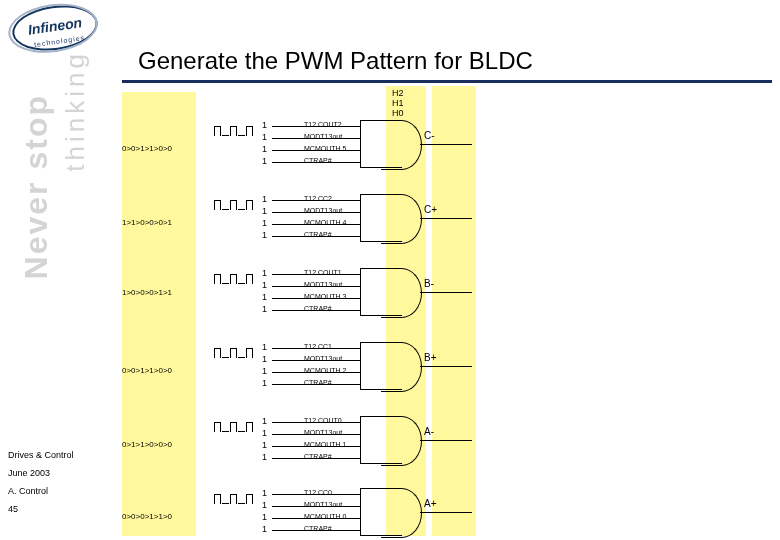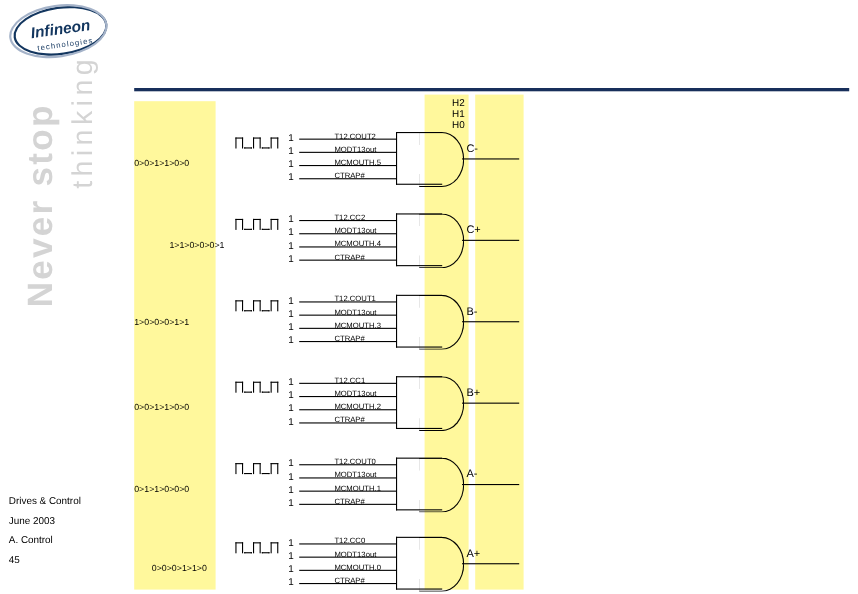--- a/index.html
+++ b/index.html
@@ -23,21 +23,21 @@
 .meta div{margin-bottom:8px;}
 
 
 .diag{position:absolute;left:122px;top:86px;width:430px;height:452px;}
 .yb{position:absolute;background:#fff89c;}
 .yb1{left:0;top:6px;width:74px;height:444px;}
 .yb2{left:264px;top:0;width:40px;height:450px;}
 .yb3{left:310px;top:0;width:44px;height:450px;}
 
 
-.toplbl{position:absolute;left:270px;font:9px Arial;margin-left:19px;}
+.toplbl{position:absolute;left:270px;font:9px Arial;}
 
 
 .grp{position:absolute;left:0;width:360px;}
 .gate{position:absolute;left:238px;width:42px;height:48px;border:1px solid #000;border-right:none;}
 .gate::after{content:"";position:absolute;right:-20px;top:-1px;width:40px;height:48px;border:1px solid #000;border-left:none;border-radius:0 50% 50% 0;}
 .glinein{position:absolute;left:150px;width:88px;height:1px;background:#000;}
 .glbl{position:absolute;left:182px;font:7px Arial;}
 .one{position:absolute;font:9px Arial;}
 .seq{position:absolute;font:8px Arial;}
 .sq{position:absolute;left:92px;width:60px;height:12px;}
@@ -51,20 +51,21 @@
 
 <div class="logo">
   <div class="logo-oval">
     <span class="logo-txt">Infineon</span>
     <span class="logo-sub">technologies</span>
   </div>
 </div>
 
 <div class="title">
   <br>
+  <span>Generate the PWM Pattern for BLDC</span>
 </div>
 <div class="hr"></div>
 
 <div class="side-lg">Never stop</div>
 <div class="side-sm">thinking</div>
 
 <div class="meta">
   <div>Drives &amp; Control</div>
   <div>June 2003</div>
   <div>A. Control</div>
@@ -108,21 +109,21 @@
         <div class="glinein" style="top: 18px;"></div>
         <div class="glbl" style="top: 13px;">MODT13out</div>
         <div class="one" style="left: 140px; top: 12px;">1</div>
         <div class="glinein" style="top: 30px;"></div>
         <div class="glbl" style="top: 25px;">MCMOUTH.4</div>
         <div class="one" style="left: 140px; top: 24px;">1</div>
         <div class="glinein" style="top: 42px;"></div>
         <div class="glbl" style="top: 37px;">CTRAP#</div>
         <div class="one" style="left: 140px; top: 36px;">1</div>
         <div class="sq" style="top: 2px;"><span></span><span class="lo"></span><span></span><span class="lo"></span><span></span></div>
-        <div class="seq" style="left: 0px; top: 24px; margin-left: 32px;">1&gt;1&gt;0&gt;0&gt;0&gt;1</div>
+        <div class="seq" style="left: 0px; top: 24px;">1&gt;1&gt;0&gt;0&gt;0&gt;1</div>
         <div class="gout" style="top: 24px;"></div>
         <div class="goutlbl" style="top: 10px;">C+</div>
       </div>
       <div class="grp" style="top: 182px;">
         <div class="gate"></div>
         <div class="glinein" style="top: 6px;"></div>
         <div class="glbl" style="top: 1px;">T12.COUT1</div>
         <div class="one" style="left: 140px; top: 0px;">1</div>
         <div class="glinein" style="top: 18px;"></div>
         <div class="glbl" style="top: 13px;">MODT13out</div>
@@ -184,18 +185,18 @@
         <div class="glinein" style="top: 18px;"></div>
         <div class="glbl" style="top: 13px;">MODT13out</div>
         <div class="one" style="left: 140px; top: 12px;">1</div>
         <div class="glinein" style="top: 30px;"></div>
         <div class="glbl" style="top: 25px;">MCMOUTH.0</div>
         <div class="one" style="left: 140px; top: 24px;">1</div>
         <div class="glinein" style="top: 42px;"></div>
         <div class="glbl" style="top: 37px;">CTRAP#</div>
         <div class="one" style="left: 140px; top: 36px;">1</div>
         <div class="sq" style="top: 2px;"><span></span><span class="lo"></span><span></span><span class="lo"></span><span></span></div>
-        <div class="seq" style="left: 16px; top: 24px; text-align: right;">0&gt;0&gt;0&gt;1&gt;1&gt;0</div>
+        <div class="seq" style="left: 0px; top: 24px; text-align: right;">0&gt;0&gt;0&gt;1&gt;1&gt;0</div>
         <div class="gout" style="top: 24px;"></div>
         <div class="goutlbl" style="top: 10px;">A+</div>
       </div>
     </div>
 </div>
 
 </body></html>

